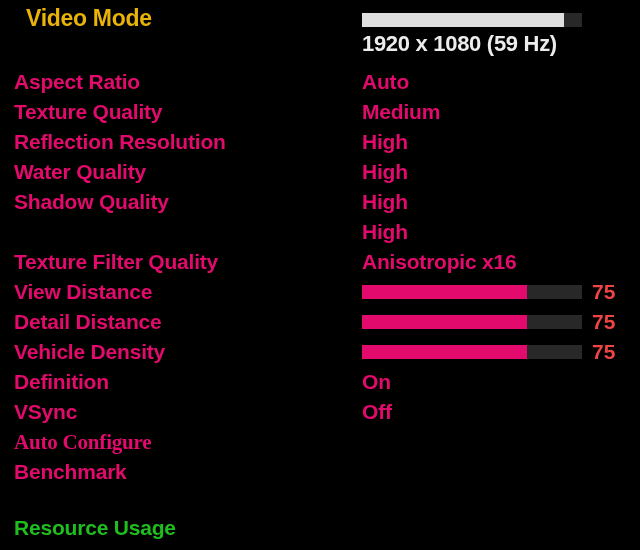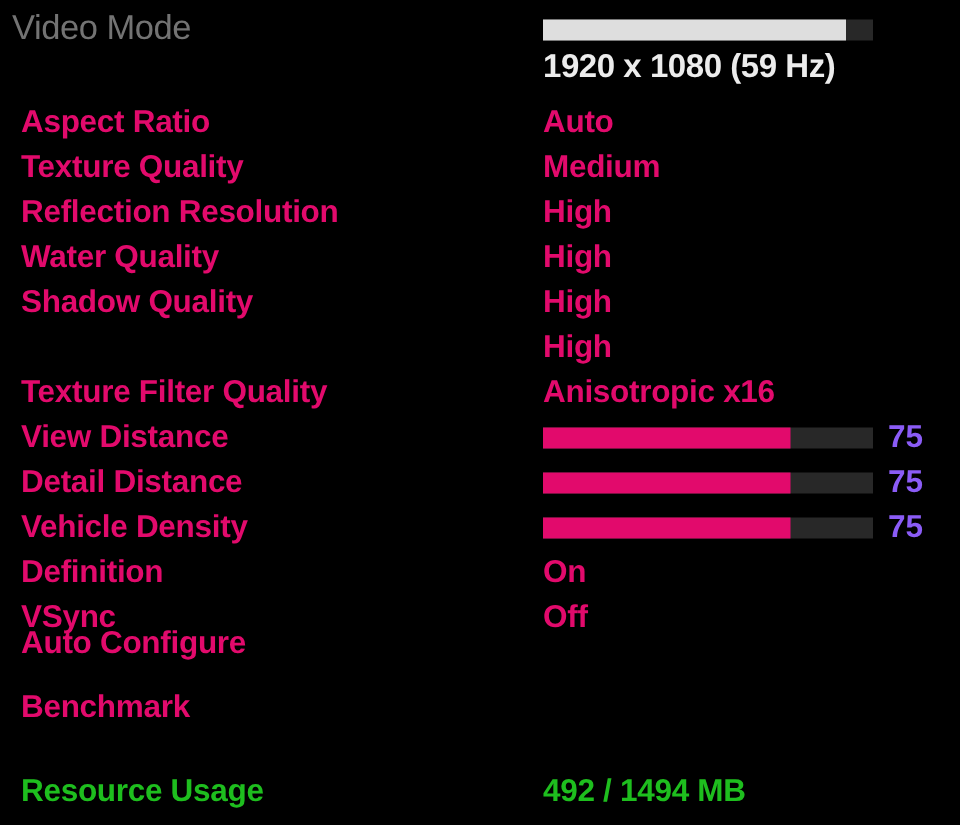--- a/index.html
+++ b/index.html
@@ -57,27 +57,27 @@
   
   #header-row {
     position: absolute;
     left: 0;
     top: 3px;
     width: 640px;
     height: 30px;
   }
   #header-label {
     position: absolute;
-    left: 8px;
+    left: 26px;
     top: 0;
     font-size: 23px;
-    font-weight: normal;
+    font-weight: bold;
     line-height: 30px;
     letter-spacing: -0.3px;
-    color: #737373;
+    color: #eab308;
     white-space: nowrap;
   }
   #videomode-track {
     position: absolute;
     left: 362px;
     top: 10px;
     width: 220px;
     height: 14px;
     background: #282828;
   }
@@ -123,21 +123,21 @@
     height: 14px;
     background: #e20a6c;
   }
   .slider-number {
     position: absolute;
     left: 592px;
     top: 0;
     line-height: 30px;
     font-size: 21px;
     font-weight: bold;
-    color: #8b5cf6;
+    color: #ef4444;
     white-space: nowrap;
   }
 </style>
 </head>
 <body>
 
 <div id="screen">
 
   <div id="header-row">
     <div id="header-label">Video Mode</div>
@@ -200,26 +200,25 @@
         <div class="slider-number">75</div>
       </div>
       <div class="row" style="top: 367px;">
         <div class="label pink">Definition</div>
         <div class="value pink">On</div>
       </div>
       <div class="row" style="top: 397px;">
         <div class="label pink">VSync</div>
         <div class="value pink">Off</div>
       </div>
-      <div class="row" style="top: 414px;">
+      <div class="row" style="top: 427px; font-family: Liberation Serif, serif;">
         <div class="label pink">Auto Configure</div>
       </div>
       <div class="row" style="top: 457px;">
         <div class="label pink">Benchmark</div>
       </div>
     </div>
 
   <div class="row" id="footer-row" style="top:513px;">
     <div class="label green">Resource Usage</div>
-    <div class="value green">492 / 1494 MB</div>
   </div>
 
 </div>
 
 </body></html>

